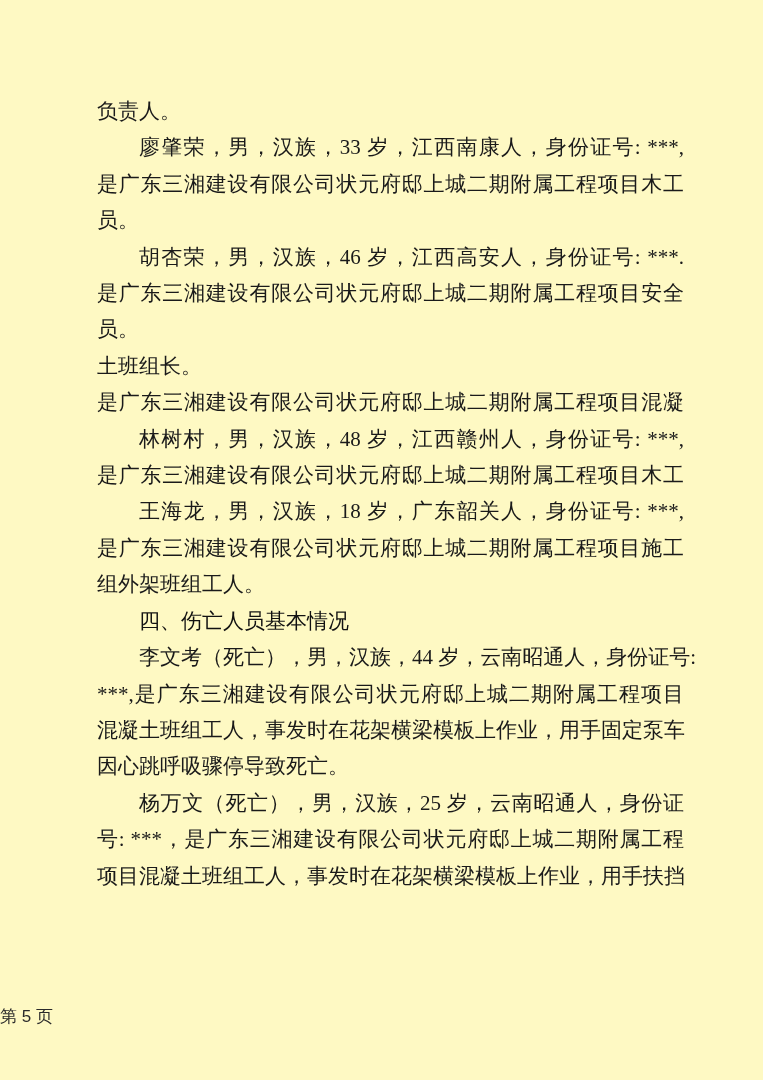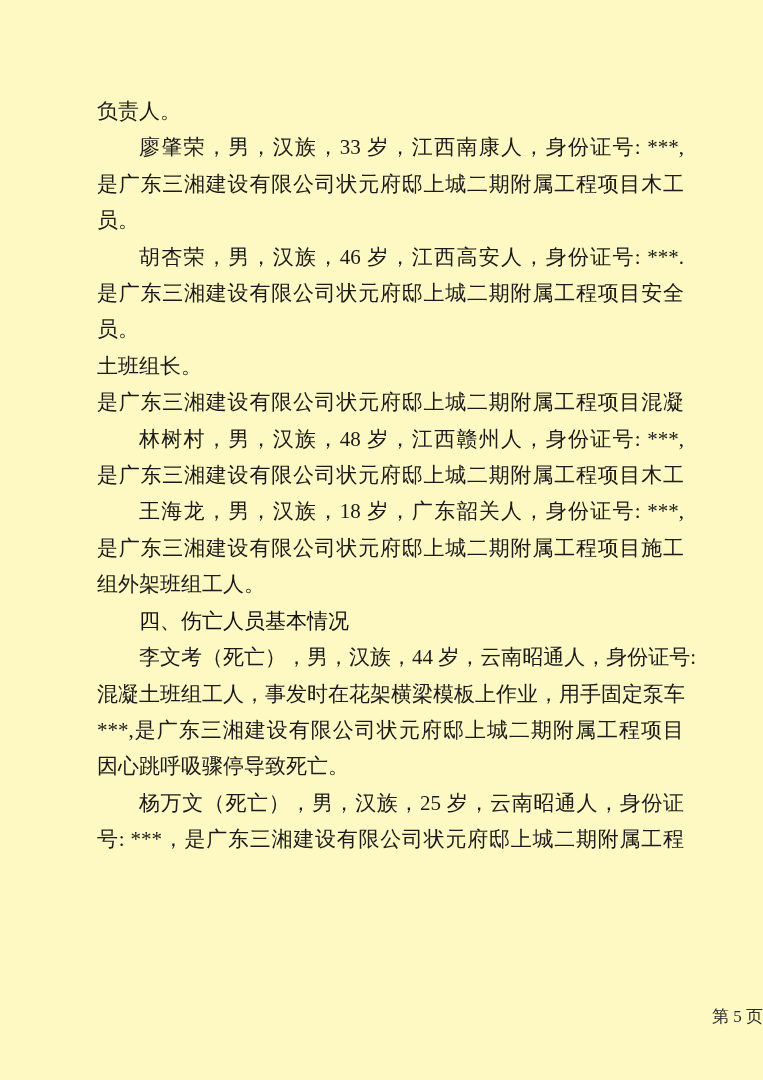--- a/index.html
+++ b/index.html
@@ -39,22 +39,22 @@
   .line.heading {
     font-family: "Liberation Sans", "DejaVu Sans", sans-serif;
     font-weight: 400;
     color: #111111;
   }
   .page-footer {
     position: absolute;
     left: 0;
     right: 0;
     top: 1005px;
-    text-align: right;
-    font-family: Liberation Serif, serif;
+    text-align: left;
+    font-family: Liberation Sans, sans-serif;
     font-size: 17px;
     color: #2a2a2a;
   }
 </style>
 </head>
 <body>
 
 <div class="page">
   <div class="doc-body">
       <div class="line">负责人。</div>
@@ -66,20 +66,21 @@
       <div class="line">员。</div>
       <div class="line">土班组长。</div>
       <div class="line fill">是广东三湘建设有限公司状元府邸上城二期附属工程项目混凝</div>
       <div class="line indent fill">林树村，男，汉族，48 岁，江西赣州人，身份证号: ***,</div>
       <div class="line fill">是广东三湘建设有限公司状元府邸上城二期附属工程项目木工</div>
       <div class="line indent fill">王海龙，男，汉族，18 岁，广东韶关人，身份证号: ***,</div>
       <div class="line fill">是广东三湘建设有限公司状元府邸上城二期附属工程项目施工</div>
       <div class="line">组外架班组工人。</div>
       <div class="line indent heading">四、伤亡人员基本情况</div>
       <div class="line indent fill">李文考（死亡），男，汉族，44 岁，云南昭通人，身份证号:</div>
+      <div class="line fill">***,是广东三湘建设有限公司状元府邸上城二期附属工程项目</div>
       <div class="line fill">混凝土班组工人，事发时在花架横梁模板上作业，用手固定泵车</div>
-      <div class="line fill">***,是广东三湘建设有限公司状元府邸上城二期附属工程项目</div>
       <div class="line">因心跳呼吸骤停导致死亡。</div>
       <div class="line indent fill">杨万文（死亡），男，汉族，25 岁，云南昭通人，身份证</div>
       <div class="line fill">号: ***，是广东三湘建设有限公司状元府邸上城二期附属工程</div>
+      <div class="line fill">项目混凝土班组工人，事发时在花架横梁模板上作业，用手扶挡</div>
     </div>
   <div class="page-footer">第 5 页</div>
 </div>
 
 </body></html>

